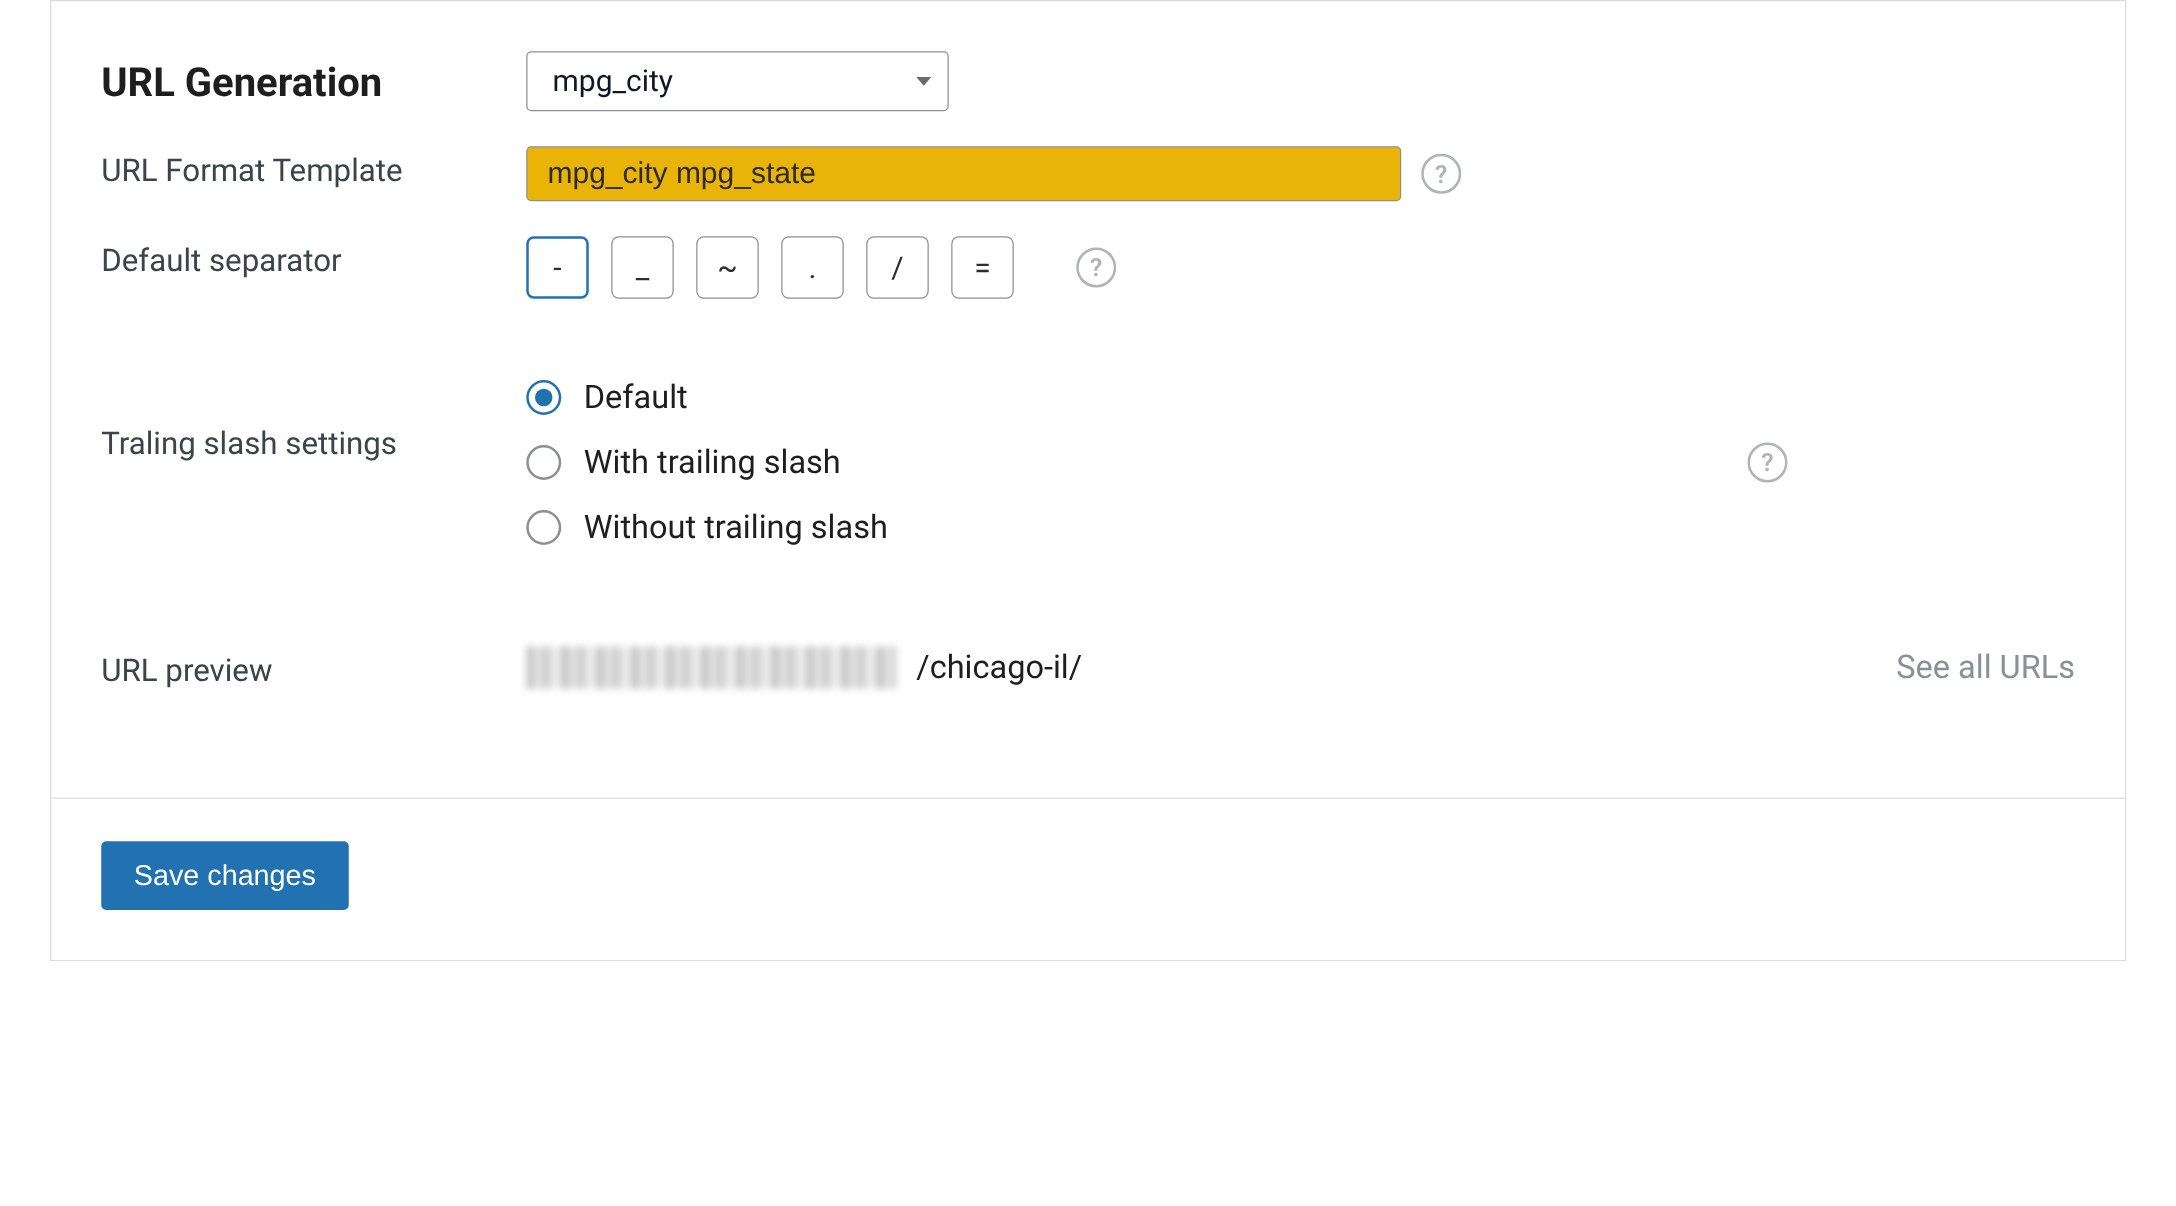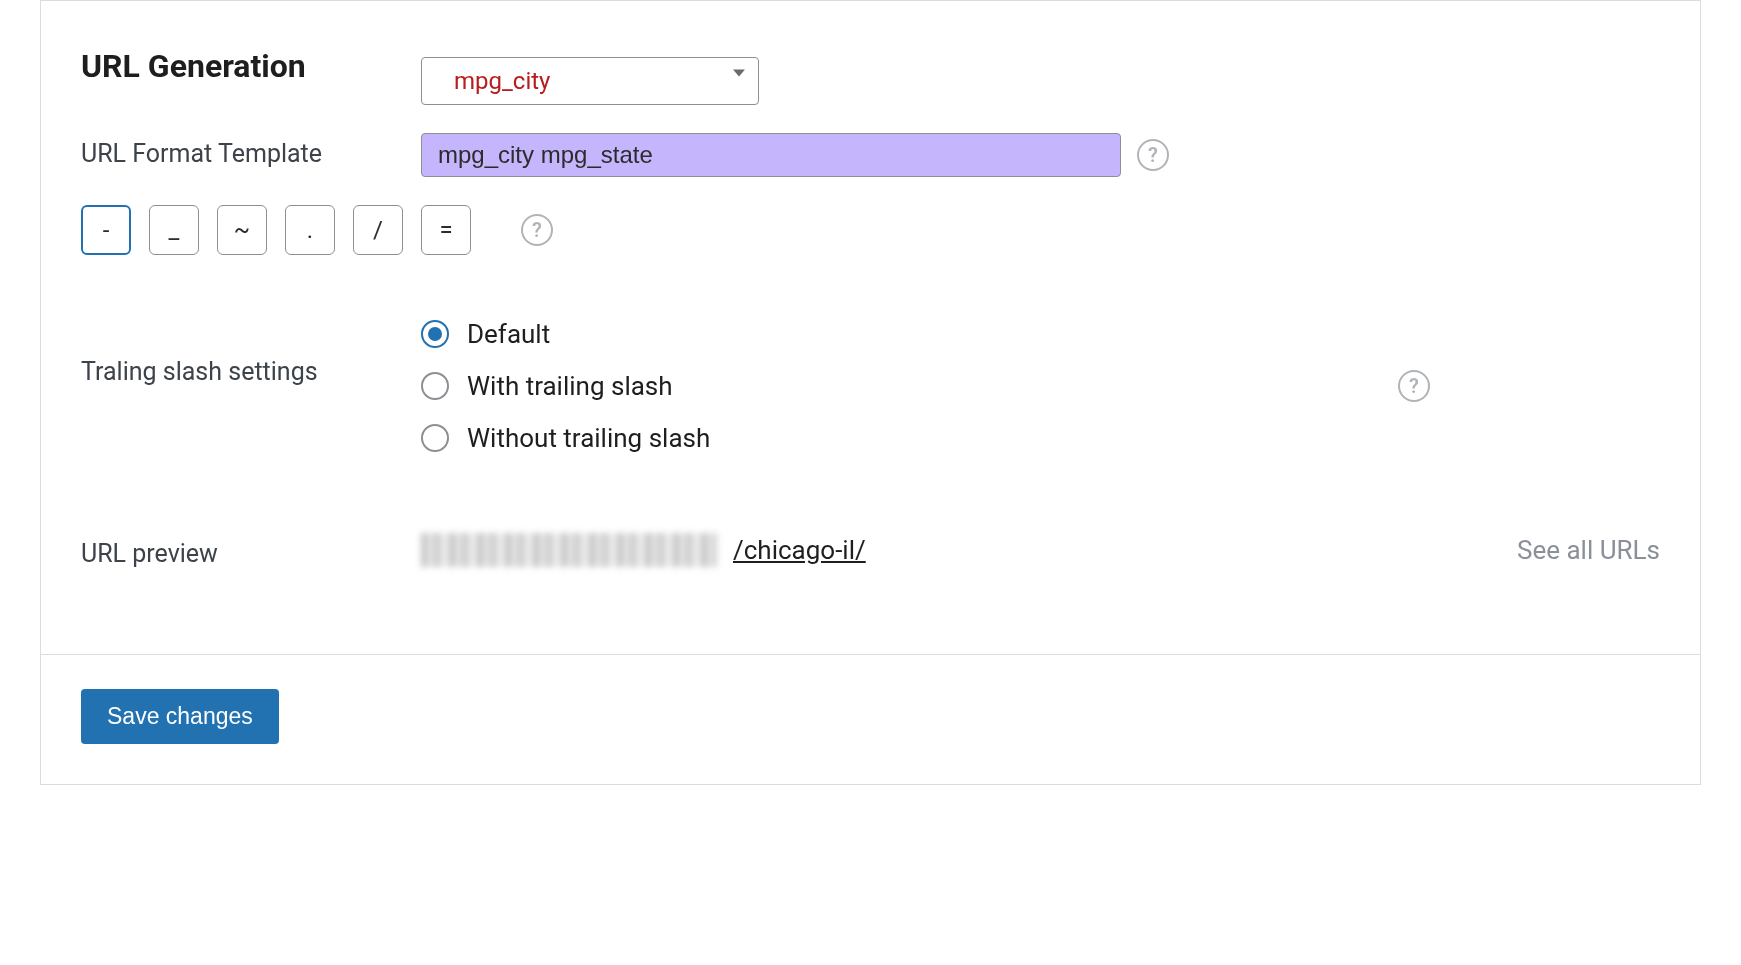--- a/index.html
+++ b/index.html
@@ -47,44 +47,43 @@
     position: relative;
     display: inline-block;
   }
   .select-box {
     width: 338px;
     height: 48px;
     border: 1px solid #8c8f94;
     border-radius: 4px;
     background: #fff;
     font-size: 24px;
-    color: #b91c1c;
-    padding: 0 42px 0 32px;
-    display: flex;
-    align-items: center;
-    cursor: pointer;
-    margin-top: 16px;
+    color: #0f172a;
+    padding: 0 42px 0 20px;
+    display: flex;
+    align-items: center;
+    cursor: pointer;
   }
   .select-caret {
     position: absolute;
     right: 14px;
     top: 50%;
     transform: translateY(-50%);
     width: 0; height: 0;
     border-left: 6px solid transparent;
     border-right: 6px solid transparent;
     border-top: 7px solid #6b6b6b;
     pointer-events: none;
   }
   .text-input {
     width: 700px;
     height: 44px;
     border: 1px solid #8c8f94;
     border-radius: 4px;
-    background: #c4b5fd;
+    background: #eab308;
     font-size: 24px;
     color: #2c2c2c;
     padding: 0 16px;
     outline: none;
   }
   .help-icon {
     width: 32px;
     height: 32px;
     border: 2px solid #b0b3b8;
     color: #b0b3b8;
@@ -166,21 +165,20 @@
       #e0e0e0 6px, #e0e0e0 12px,
       #c8c8c8 12px, #c8c8c8 20px,
       #eaeaea 20px, #eaeaea 28px);
     filter: blur(3px);
     opacity: 0.85;
     flex: 0 0 296px;
   }
   .preview-text {
     font-size: 26px;
     color: #1e1e1e;
-    text-decoration: underline;
   }
   .see-all {
     margin-left: auto;
     font-size: 26px;
     color: #8a8f98;
     cursor: pointer;
   }
   .divider {
     border-top: 1px solid #dcdcde;
   }
@@ -226,20 +224,21 @@
 
     <div class="row tight">
       <div class="label-col">URL Format Template</div>
       <div class="field-col">
         <input class="text-input" type="text" value="mpg_city mpg_state" style="">
         <span class="help-icon">?</span>
       </div>
     </div>
 
     <div class="row">
+      <div class="label-col">Default separator</div>
       <div class="field-col">
         <div class="sep-group">
           <div class="sep-btn active">-</div>
           <div class="sep-btn">_</div>
           <div class="sep-btn">~</div>
           <div class="sep-btn">.</div>
           <div class="sep-btn">/</div>
           <div class="sep-btn">=</div>
           <span style="width:14px"></span>
           <span class="help-icon">?</span>

